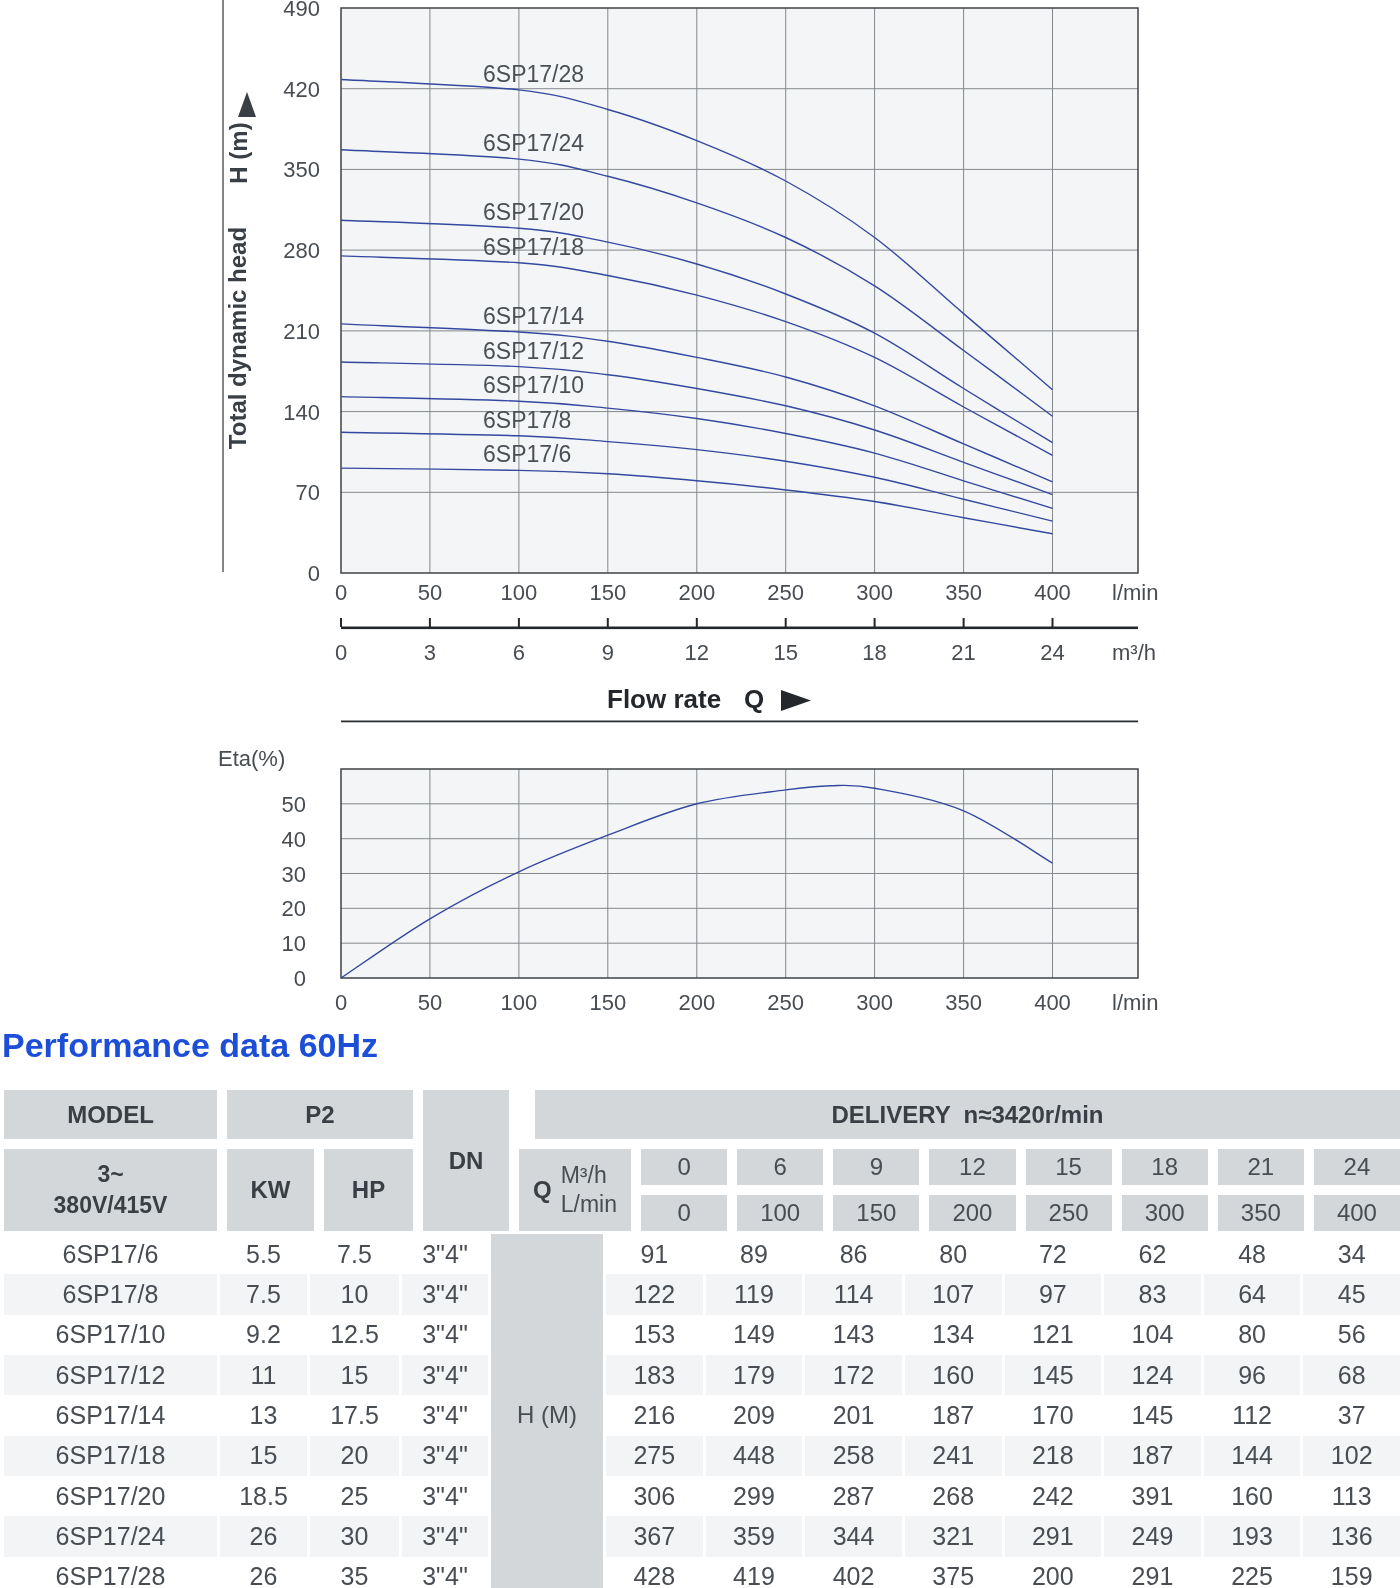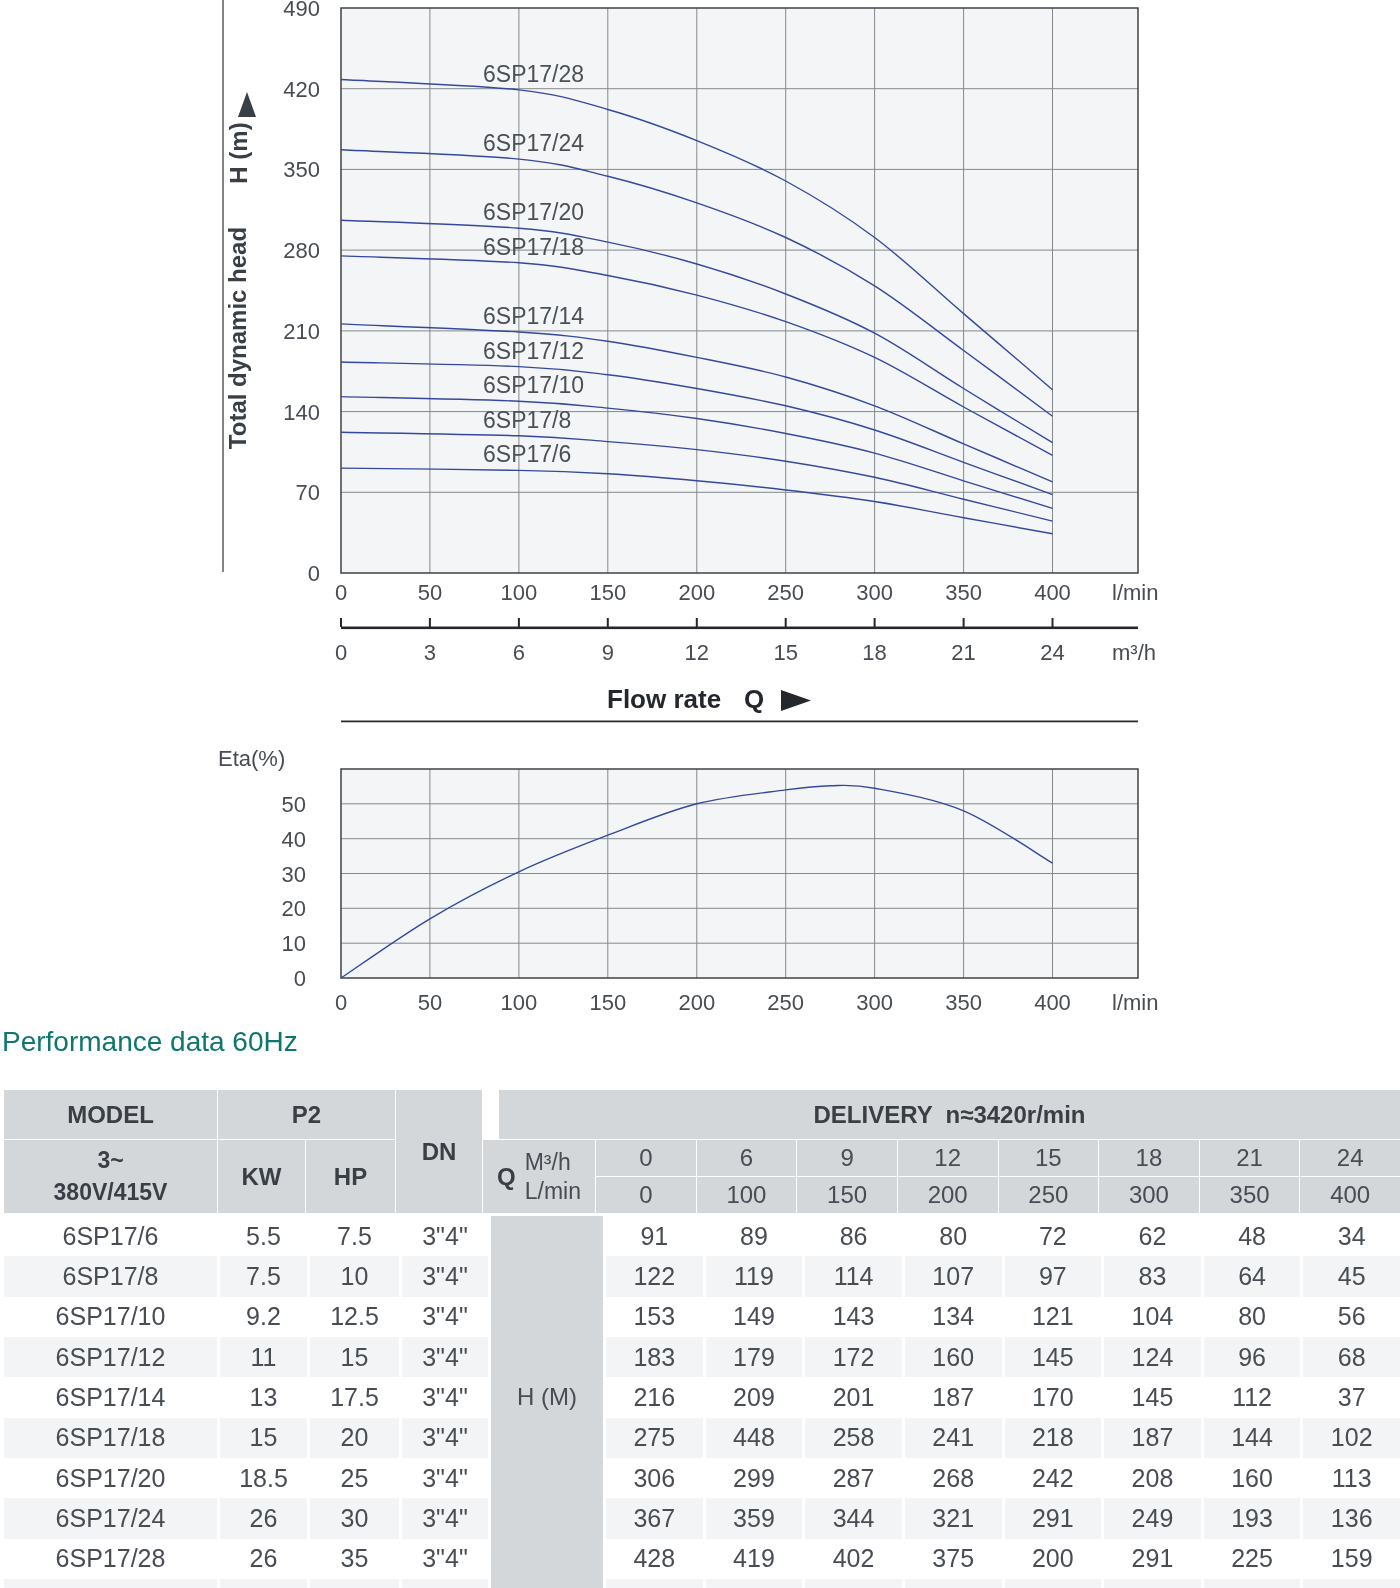--- a/index.html
+++ b/index.html
@@ -3,25 +3,25 @@
 <meta charset="utf-8">
 <style>
   html,body{margin:0;padding:0;background:#fff;}
   .page{position:relative;width:1400px;height:1588px;overflow:hidden;background:#fff;
         font-family:"Liberation Sans",sans-serif;}
   svg text{font-family:"Liberation Sans",sans-serif;}
   .t22{font-size:22px;fill:#474d53;}
   .t23{font-size:23px;fill:#4a5056;}
   .bt24{font-size:24px;font-weight:700;fill:#393f44;}
   .bt26{font-size:26px;font-weight:700;fill:#24282c;}
-  .sec-title{position:absolute;left:2px;top:1026px;font-size:28px;font-weight:400;color:#0f766e;}
+  .sec-title{position:absolute;left:2px;top:1026px;font-size:34px;font-weight:700;color:#1d4ed8;}
   
   .ptable{position:absolute;left:4px;top:1090px;width:1396px;height:498px;overflow:hidden;}
   .thead{display:grid;grid-template-columns:213px 87px 89px 86px 112px repeat(8,1fr);
-         grid-template-rows:49px 36px 36px;gap:1px;margin-bottom:3px;}
+         grid-template-rows:49px 36px 36px;gap:10px;margin-bottom:3px;}
   .hc{background:#d3d7d9;display:flex;align-items:center;justify-content:center;
       font-weight:700;font-size:24px;color:#393f44;}
   .hnum{font-weight:400;color:#474d53;}
   .vstack{flex-direction:column;line-height:1.35;font-size:23px;}
   .qcell{gap:9px;}
   .qstack{display:flex;flex-direction:column;align-items:flex-start;line-height:1.25;
           font-weight:400;color:#474d53;font-size:23px;}
   .pre{white-space:pre;margin-left:16px;}
   .trow{display:grid;grid-template-columns:213px 87px 89px 86px 112px repeat(8,1fr);
         column-gap:3px;height:40.33px;}
@@ -285,21 +285,21 @@
           <div class="bc">6SP17/20</div>
           <div class="bc">18.5</div>
           <div class="bc">25</div>
           <div class="bc">3"4"</div>
           <div class="qb"></div>
           <div class="bc">306</div>
           <div class="bc">299</div>
           <div class="bc">287</div>
           <div class="bc">268</div>
           <div class="bc">242</div>
-          <div class="bc">208</div>
+          <div class="bc">391</div>
           <div class="bc">160</div>
           <div class="bc">113</div>
         </div>
         <div class="trow alt">
           <div class="bc">6SP17/24</div>
           <div class="bc">26</div>
           <div class="bc">30</div>
           <div class="bc">3"4"</div>
           <div class="qb"></div>
           <div class="bc">367</div>

